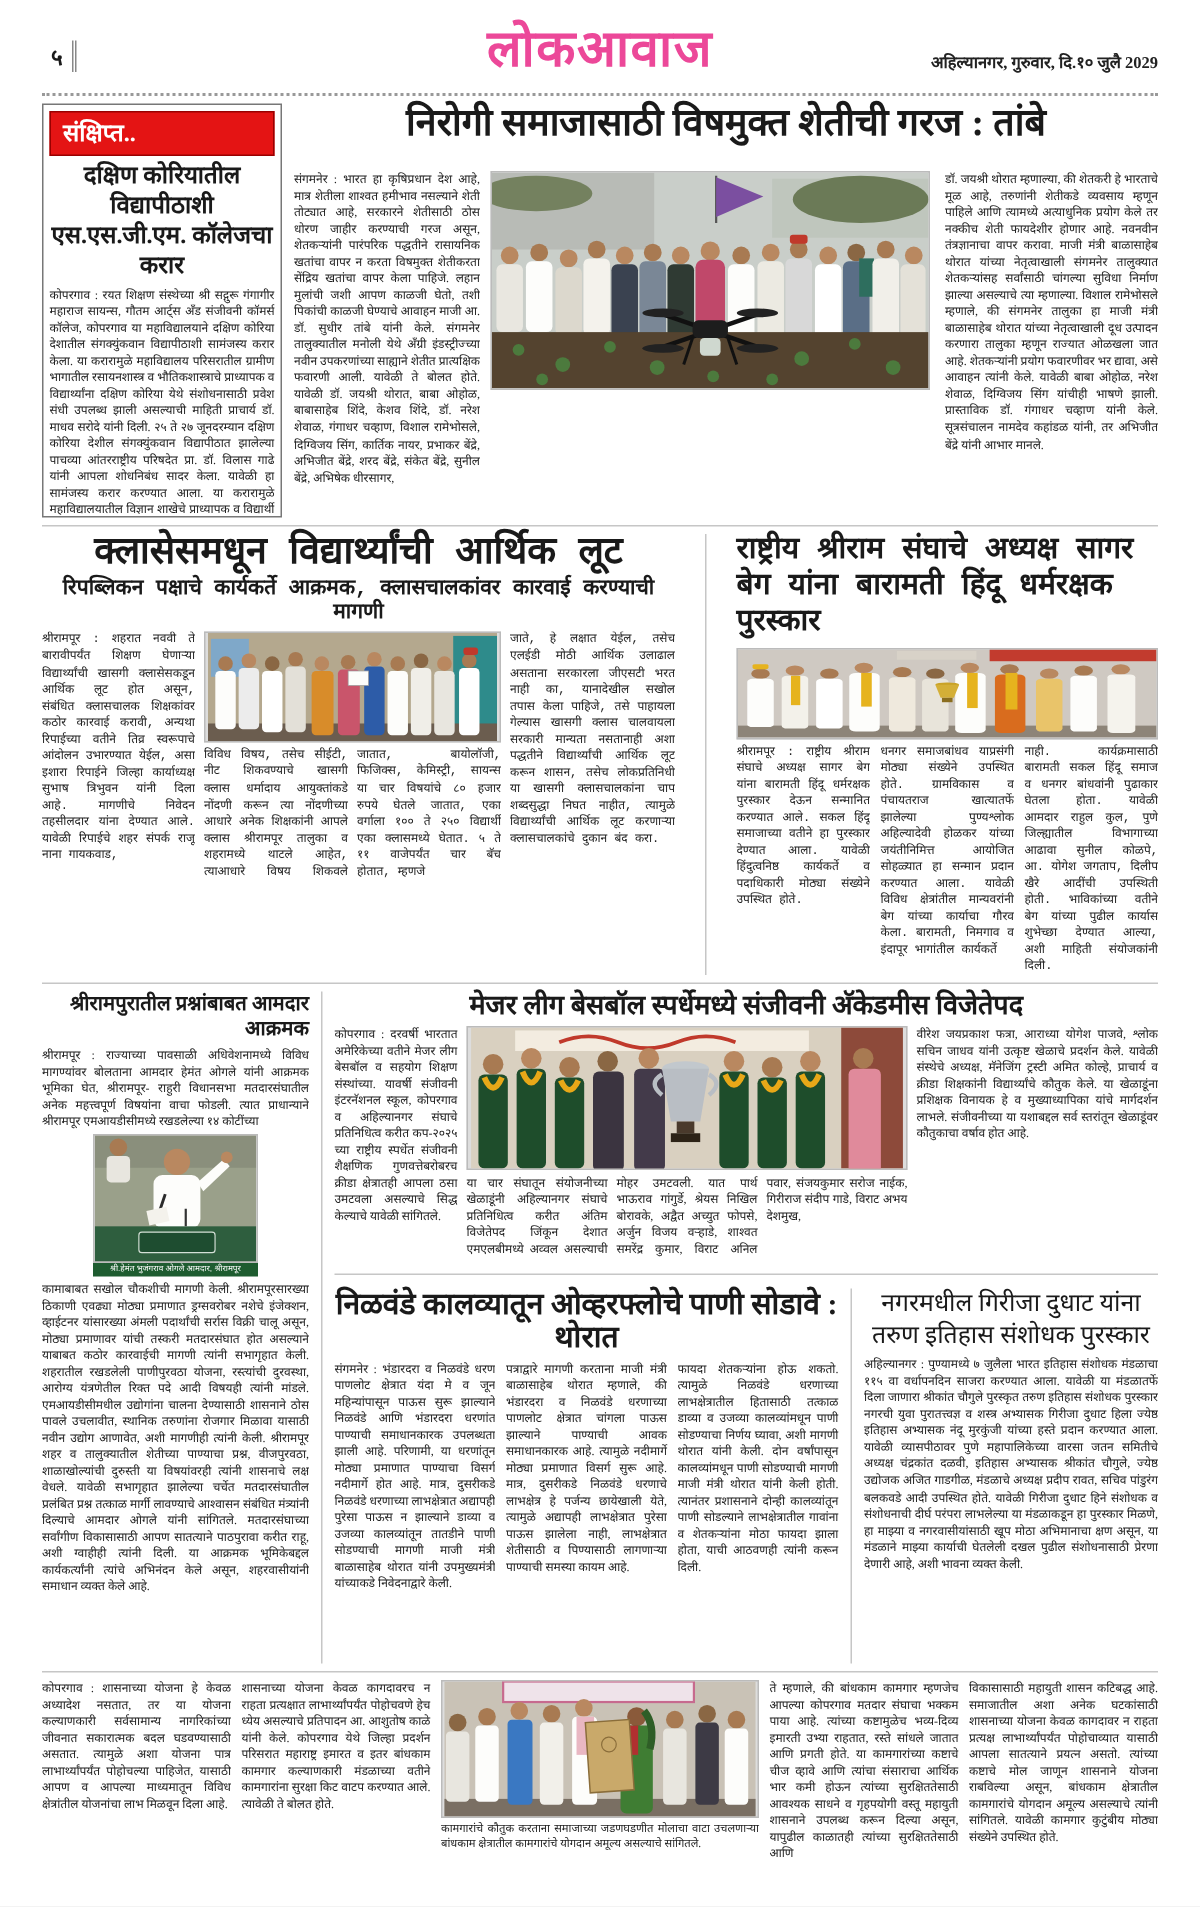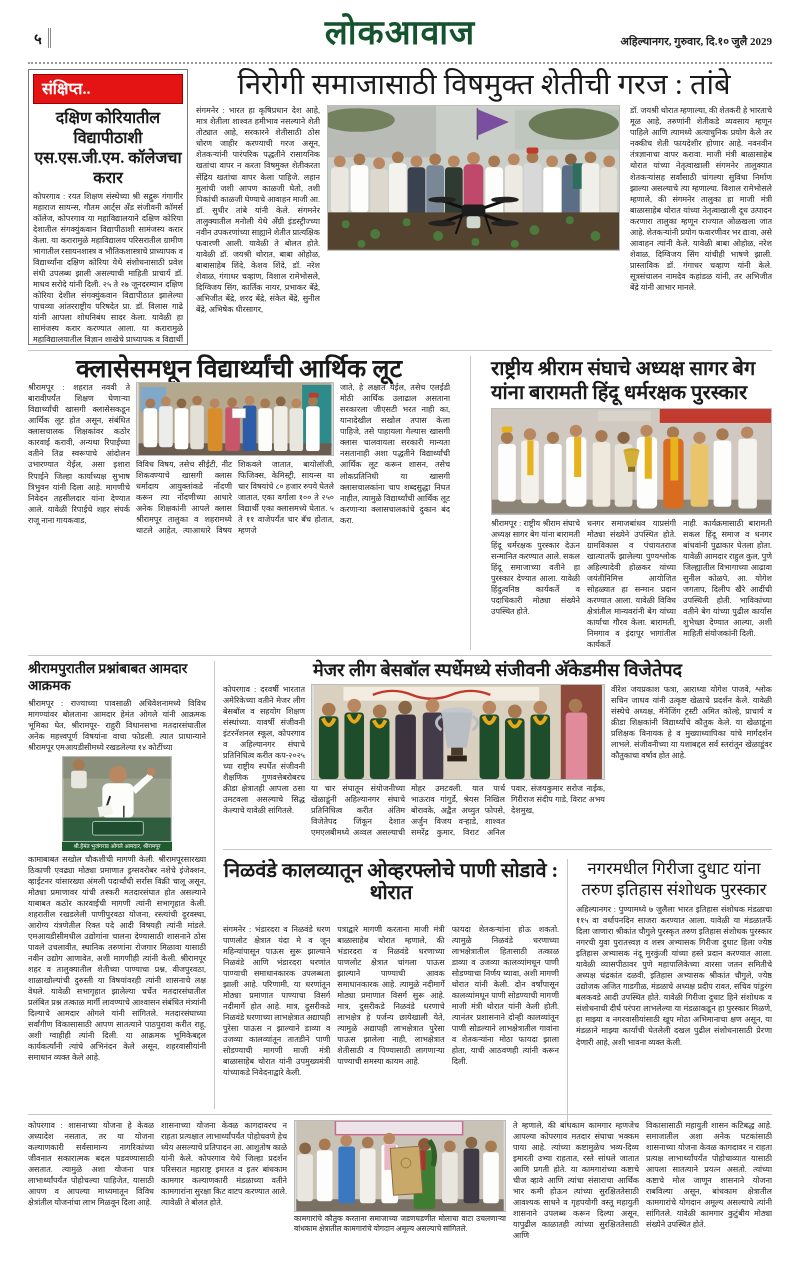--- a/index.html
+++ b/index.html
@@ -7,71 +7,71 @@
   .page {
     position:relative; width:800px; height:1271px; margin:0 auto;
     background:#fff; overflow:hidden;
     font-family:"Liberation Serif","DejaVu Serif",serif;
     color:#1a1a1a;
   }
   .inner { padding:0 28px; }
   
   .header { position:relative; height:64px; margin:0 28px; border-bottom:2px dotted #999; }
   .pagenum { position:absolute; left:6px; bottom:14px; font-size:15px; font-weight:bold; padding-right:6px; border-right:3px double #888; }
-  .masthead { position:absolute; left:0; right:0; bottom:8px; text-align:center; font-size:34px; font-weight:bold; color:#14532d; letter-spacing:1px; }
+  .masthead { position:absolute; left:0; right:0; bottom:8px; text-align:center; font-size:34px; font-weight:bold; color:#ec4899; letter-spacing:1px; }
   .dateline { position:absolute; right:0; bottom:14px; font-size:11px; font-weight:bold; color:#222; }
   
   .bodytxt { font-size:8px; line-height:1.38; text-align:justify; color:#222; overflow:hidden; }
   .hr-rule { border-top:1px solid #c6c6c6; margin:5px 0; }
   .v-rule { width:1px; background:#c6c6c6; align-self:stretch; }
   .photo { display:block; background:#ddd; border:1px solid #bbb; }
   
   .row1 { display:flex; gap:8px; height:276px; margin-top:5px; }
   .brief-box { width:160px; flex:none; border:1.5px solid #777; padding:4px; overflow:hidden; }
   .brief-tag { background:#e41414; color:#fff; font-weight:bold; font-size:16px; padding:2px 8px 4px; border:1px solid #900; margin-bottom:4px; }
   .brief-title { font-size:16px; font-weight:bold; text-align:center; line-height:1.25; margin-bottom:3px; }
   .brief-body { height:195px; }
   .main-art { flex:1; min-width:0; }
-  .main-art h1 { font-size:29px; line-height:1.08; text-align:center; font-weight:normal; margin-bottom:5px; }
+  .main-art h1 { font-size:25px; line-height:1.08; text-align:center; font-weight:bold; margin-bottom:18px; }
   .main-body { display:flex; gap:7px; height:232px; }
   .mcol1 { width:124px; flex:none; }
   .mcenter { width:296px; flex:none; display:flex; flex-direction:row; gap:3px; }
   .m3col { column-count:3; column-gap:7px; flex:1; }
   .mcolr { flex:1; min-width:0; }
   
-  .row2 { display:flex; gap:20px; height:294px; }
+  .row2 { display:flex; gap:20px; height:294px;font-family:Liberation Mono, monospace; }
   .classes { width:422px; flex:none; }
   .classes h2 { font-size:25px; text-align:center; line-height:1.05; font-weight:bold; }
   .classes .subhead { font-size:14px; text-align:center; font-weight:bold; line-height:1.15; margin:3px 0 4px; }
   .classes-body { display:flex; gap:6px; height:222px; }
   .ccol1 { width:102px; flex:none; }
   .ccenter { width:198px; flex:none; display:flex; flex-direction:column; gap:3px; }
   .c2col { column-count:2; column-gap:6px; flex:1; }
   .ccolr { flex:1; min-width:0; }
   .shriram { flex:1; min-width:0; display:flex; flex-direction:column; }
   .shriram h2 { font-size:20px; text-align:left; font-weight:bold; line-height:1.2; margin-bottom:4px; }
   .sh3col { column-count:3; column-gap:7px; flex:1; margin-top:3px; }
   
   .row34 { display:flex; gap:8px; height:448px; }
   .mla { width:178px; flex:none; }
-  .mla h3 { font-size:13.5px; text-align:left; font-weight:bold; line-height:1.25; margin-bottom:3px; }
+  .mla h3 { font-size:13.5px; text-align:right; font-weight:bold; line-height:1.25; margin-bottom:3px; }
   .mla-top { overflow:hidden; }
   .mla-photo-wrap { float:right; width:110px; margin:0 0 3px 4px; }
   .mla-cap { background:#1e5c30; color:#fff; font-size:5.5px; text-align:center; line-height:1.2; padding:1px; font-family:"Liberation Sans",sans-serif; }
   .right34 { flex:1; min-width:0; display:flex; flex-direction:column; }
   .baseball { height:196px; }
   .baseball h2 { font-size:18px; text-align:center; font-weight:bold; line-height:1.05; margin-bottom:4px; }
   .bb-body { display:flex; gap:6px; height:160px; }
   .bbcol1 { width:82px; flex:none; }
   .bbcenter { width:294px; flex:none; display:flex; flex-direction:column; gap:3px; }
   .bb3col { column-count:3; column-gap:6px; flex:1; }
   .bbcolr { flex:1; min-width:0; }
   .bottomrow { display:flex; gap:8px; flex:1; margin-top:4px; }
   .nilvande { width:336px; flex:none; }
-  .nilvande h2 { font-size:20px; text-align:center; font-weight:bold; line-height:1.1; margin-bottom:21px;font-family:Liberation Serif, serif; }
+  .nilvande h2 { font-size:20px; text-align:center; font-weight:bold; line-height:1.1; margin-bottom:4px;font-family:Liberation Serif, serif; }
   .nv3col { column-count:3; column-gap:7px; height:202px; }
   .girija { flex:1; min-width:0; }
   .girija h3 { font-size:16.5px; text-align:center; font-weight:normal; line-height:1.25; margin-bottom:4px; }
   .gj-body { height:196px; }
   
   .yojana h1 { font-size:28px; text-align:center; font-weight:bold; line-height:1.05; margin:2px 0 5px; }
   .yo-body { display:flex; gap:7px; height:126px; }
   .yocol { flex:1; min-width:0; }
   .yophoto { width:212px; flex:none; display:flex; flex-direction:column; gap:2px; }
   .yo-cap { font-size:7.5px; line-height:1.3; text-align:justify; color:#222; }
@@ -207,20 +207,21 @@
         </div>
       </div>
     </div>
 
     <div class="hr-rule"></div>
 
     <div class="row2">
 
       <div class="classes">
         <h2>क्लासेसमधून विद्यार्थ्यांची आर्थिक लूट</h2>
+        <div class="subhead">रिपब्लिकन पक्षाचे कार्यकर्ते आक्रमक, क्लासचालकांवर कारवाई करण्याची मागणी</div>
         <div class="classes-body">
           <div class="bodytxt ccol1">श्रीरामपूर : शहरात नववी ते बारावीपर्यंत शिक्षण घेणाऱ्या विद्यार्थ्यांची खासगी क्लासेसकडून आर्थिक लूट होत असून, संबंधित क्लासचालक शिक्षकांवर कठोर कारवाई करावी, अन्यथा रिपाईच्या वतीने तिव्र स्वरूपाचे आंदोलन उभारण्यात येईल, असा इशारा रिपाईने जिल्हा कार्याध्यक्ष सुभाष त्रिभुवन यांनी दिला आहे. मागणीचे निवेदन तहसीलदार यांना देण्यात आले. यावेळी रिपाईचे शहर संपर्क राजू नाना गायकवाड,</div>
           <div class="ccenter">
 
             <svg class="photo" width="198" height="74" viewBox="0 0 198 74" xmlns="http://www.w3.org/2000/svg">
               <rect width="198" height="74" fill="#b4a88e"></rect>
               <rect x="168" y="2" width="30" height="64" fill="#2e8b8b"></rect>
               <rect x="2" y="4" width="26" height="26" fill="#7fa8c9"></rect>
               <rect x="0" y="62" width="198" height="12" fill="#6b5d4f"></rect>
               <g>

